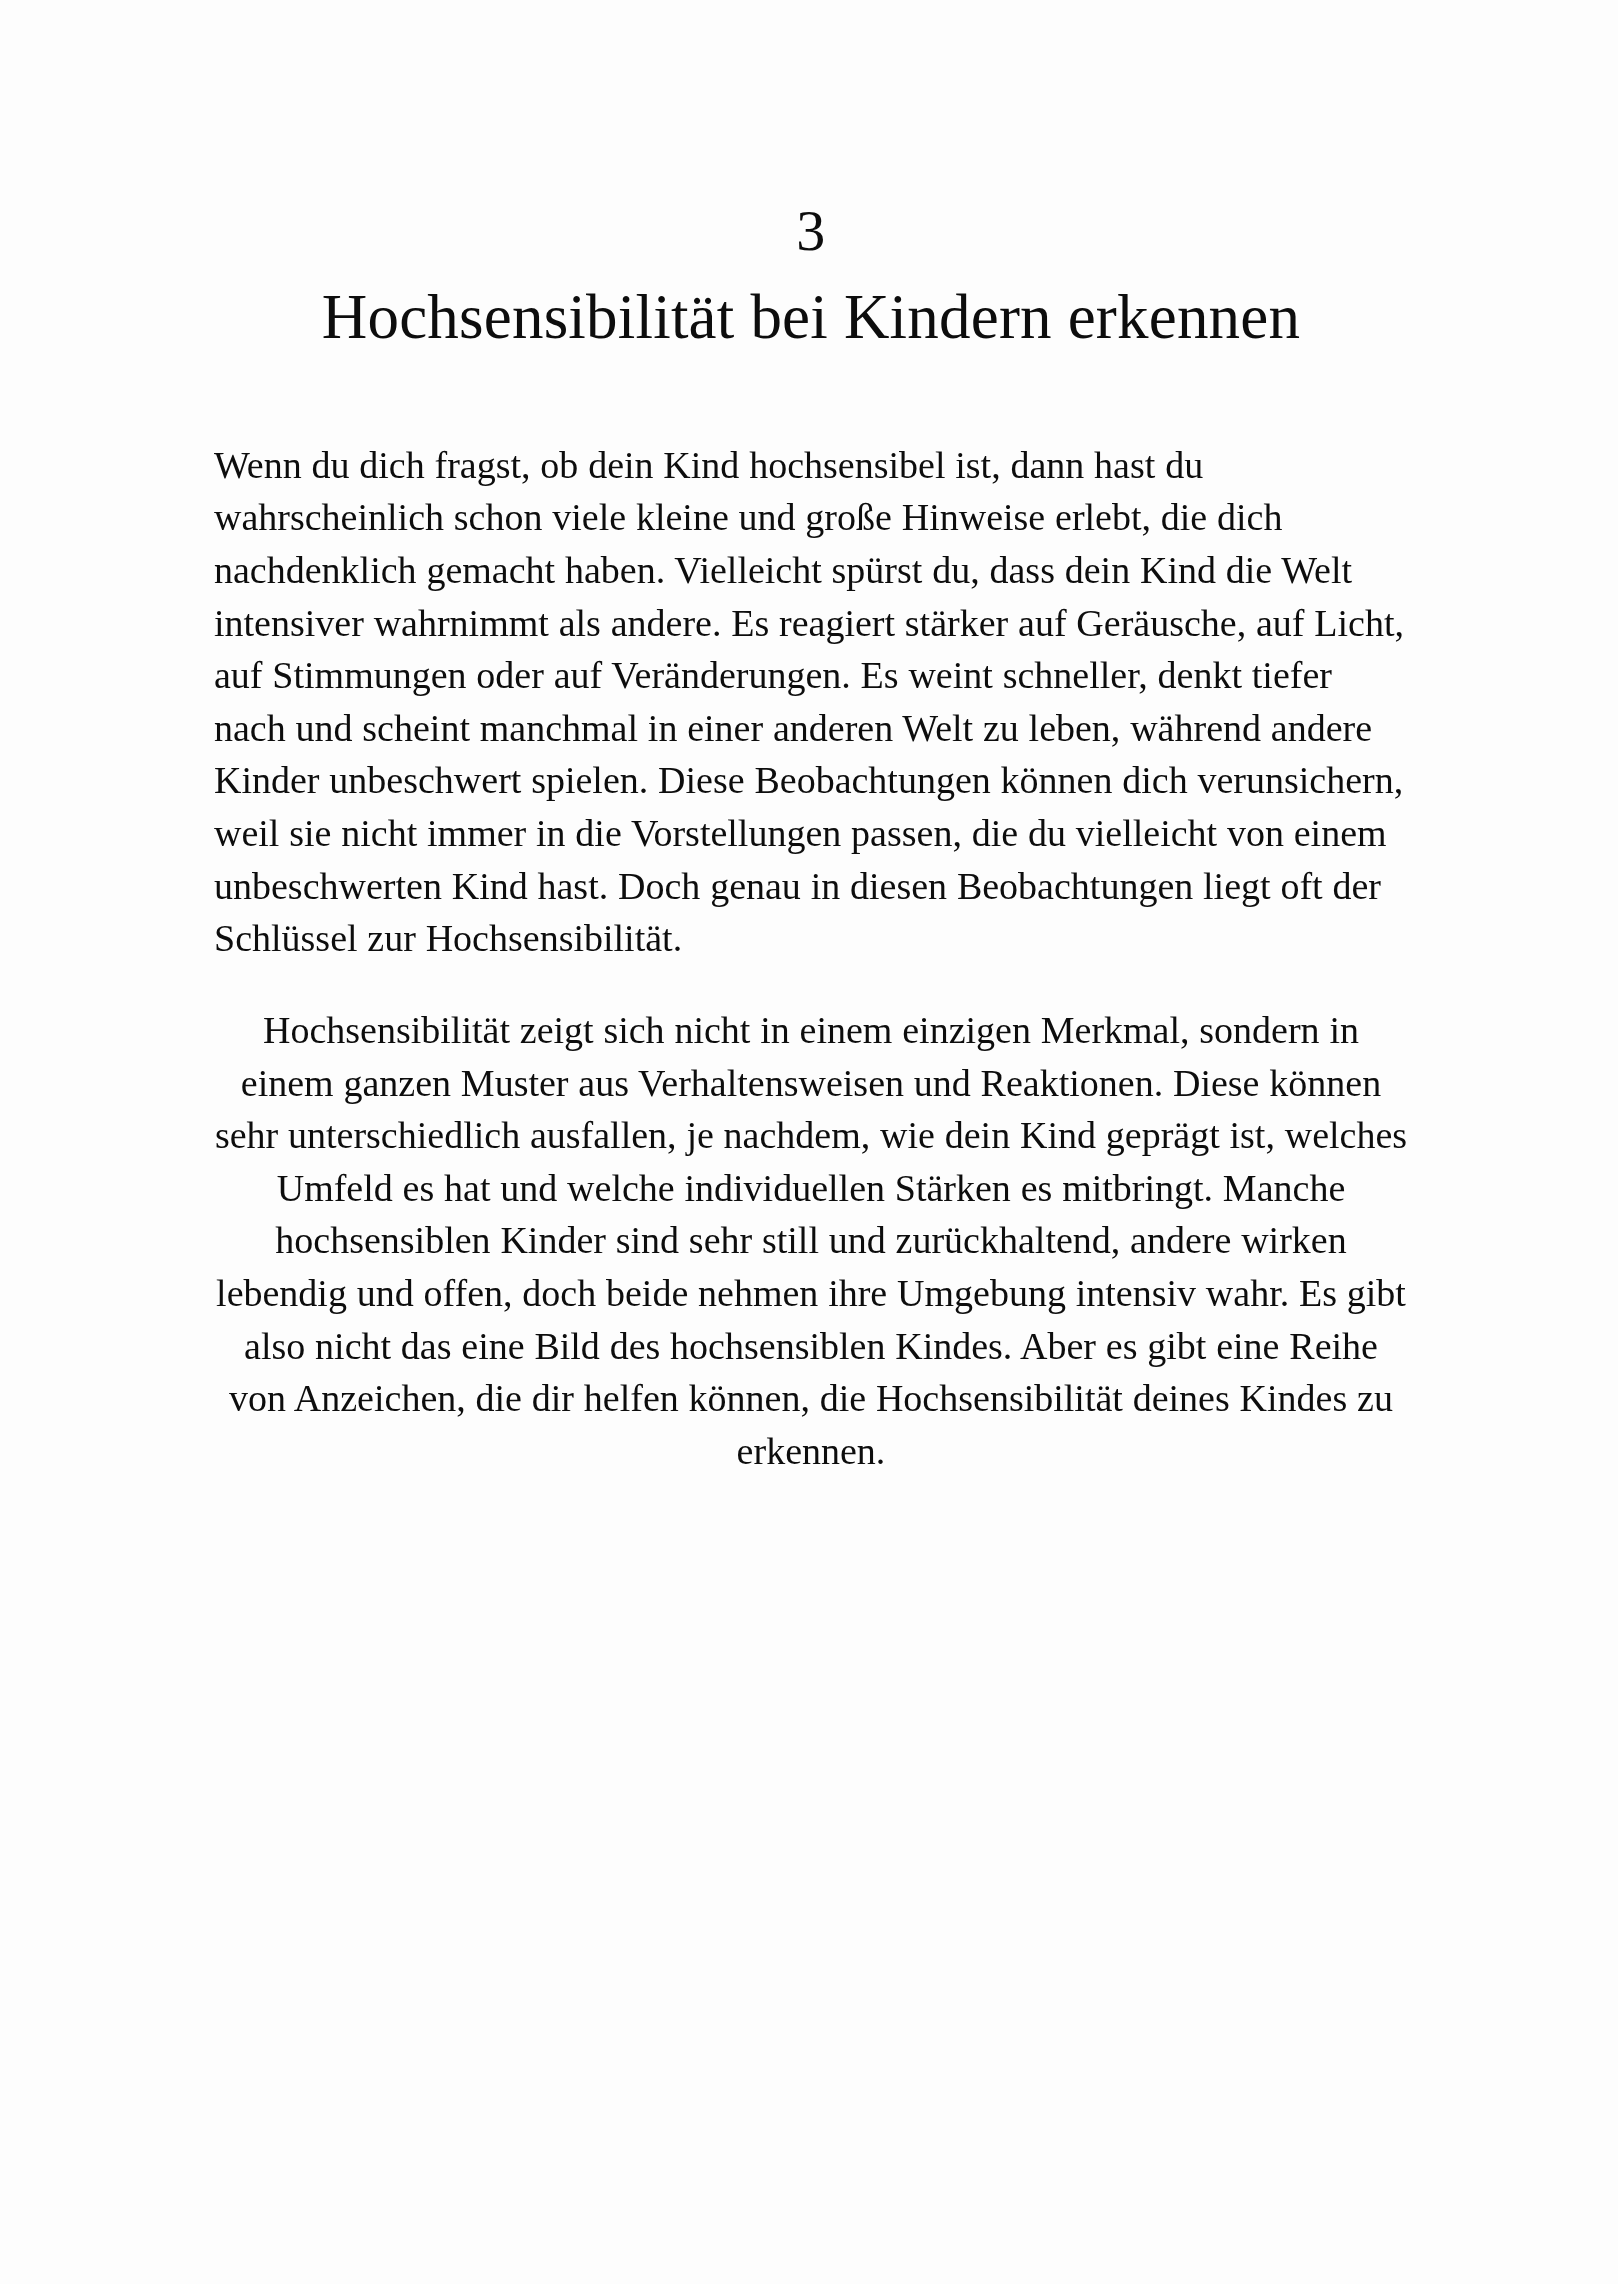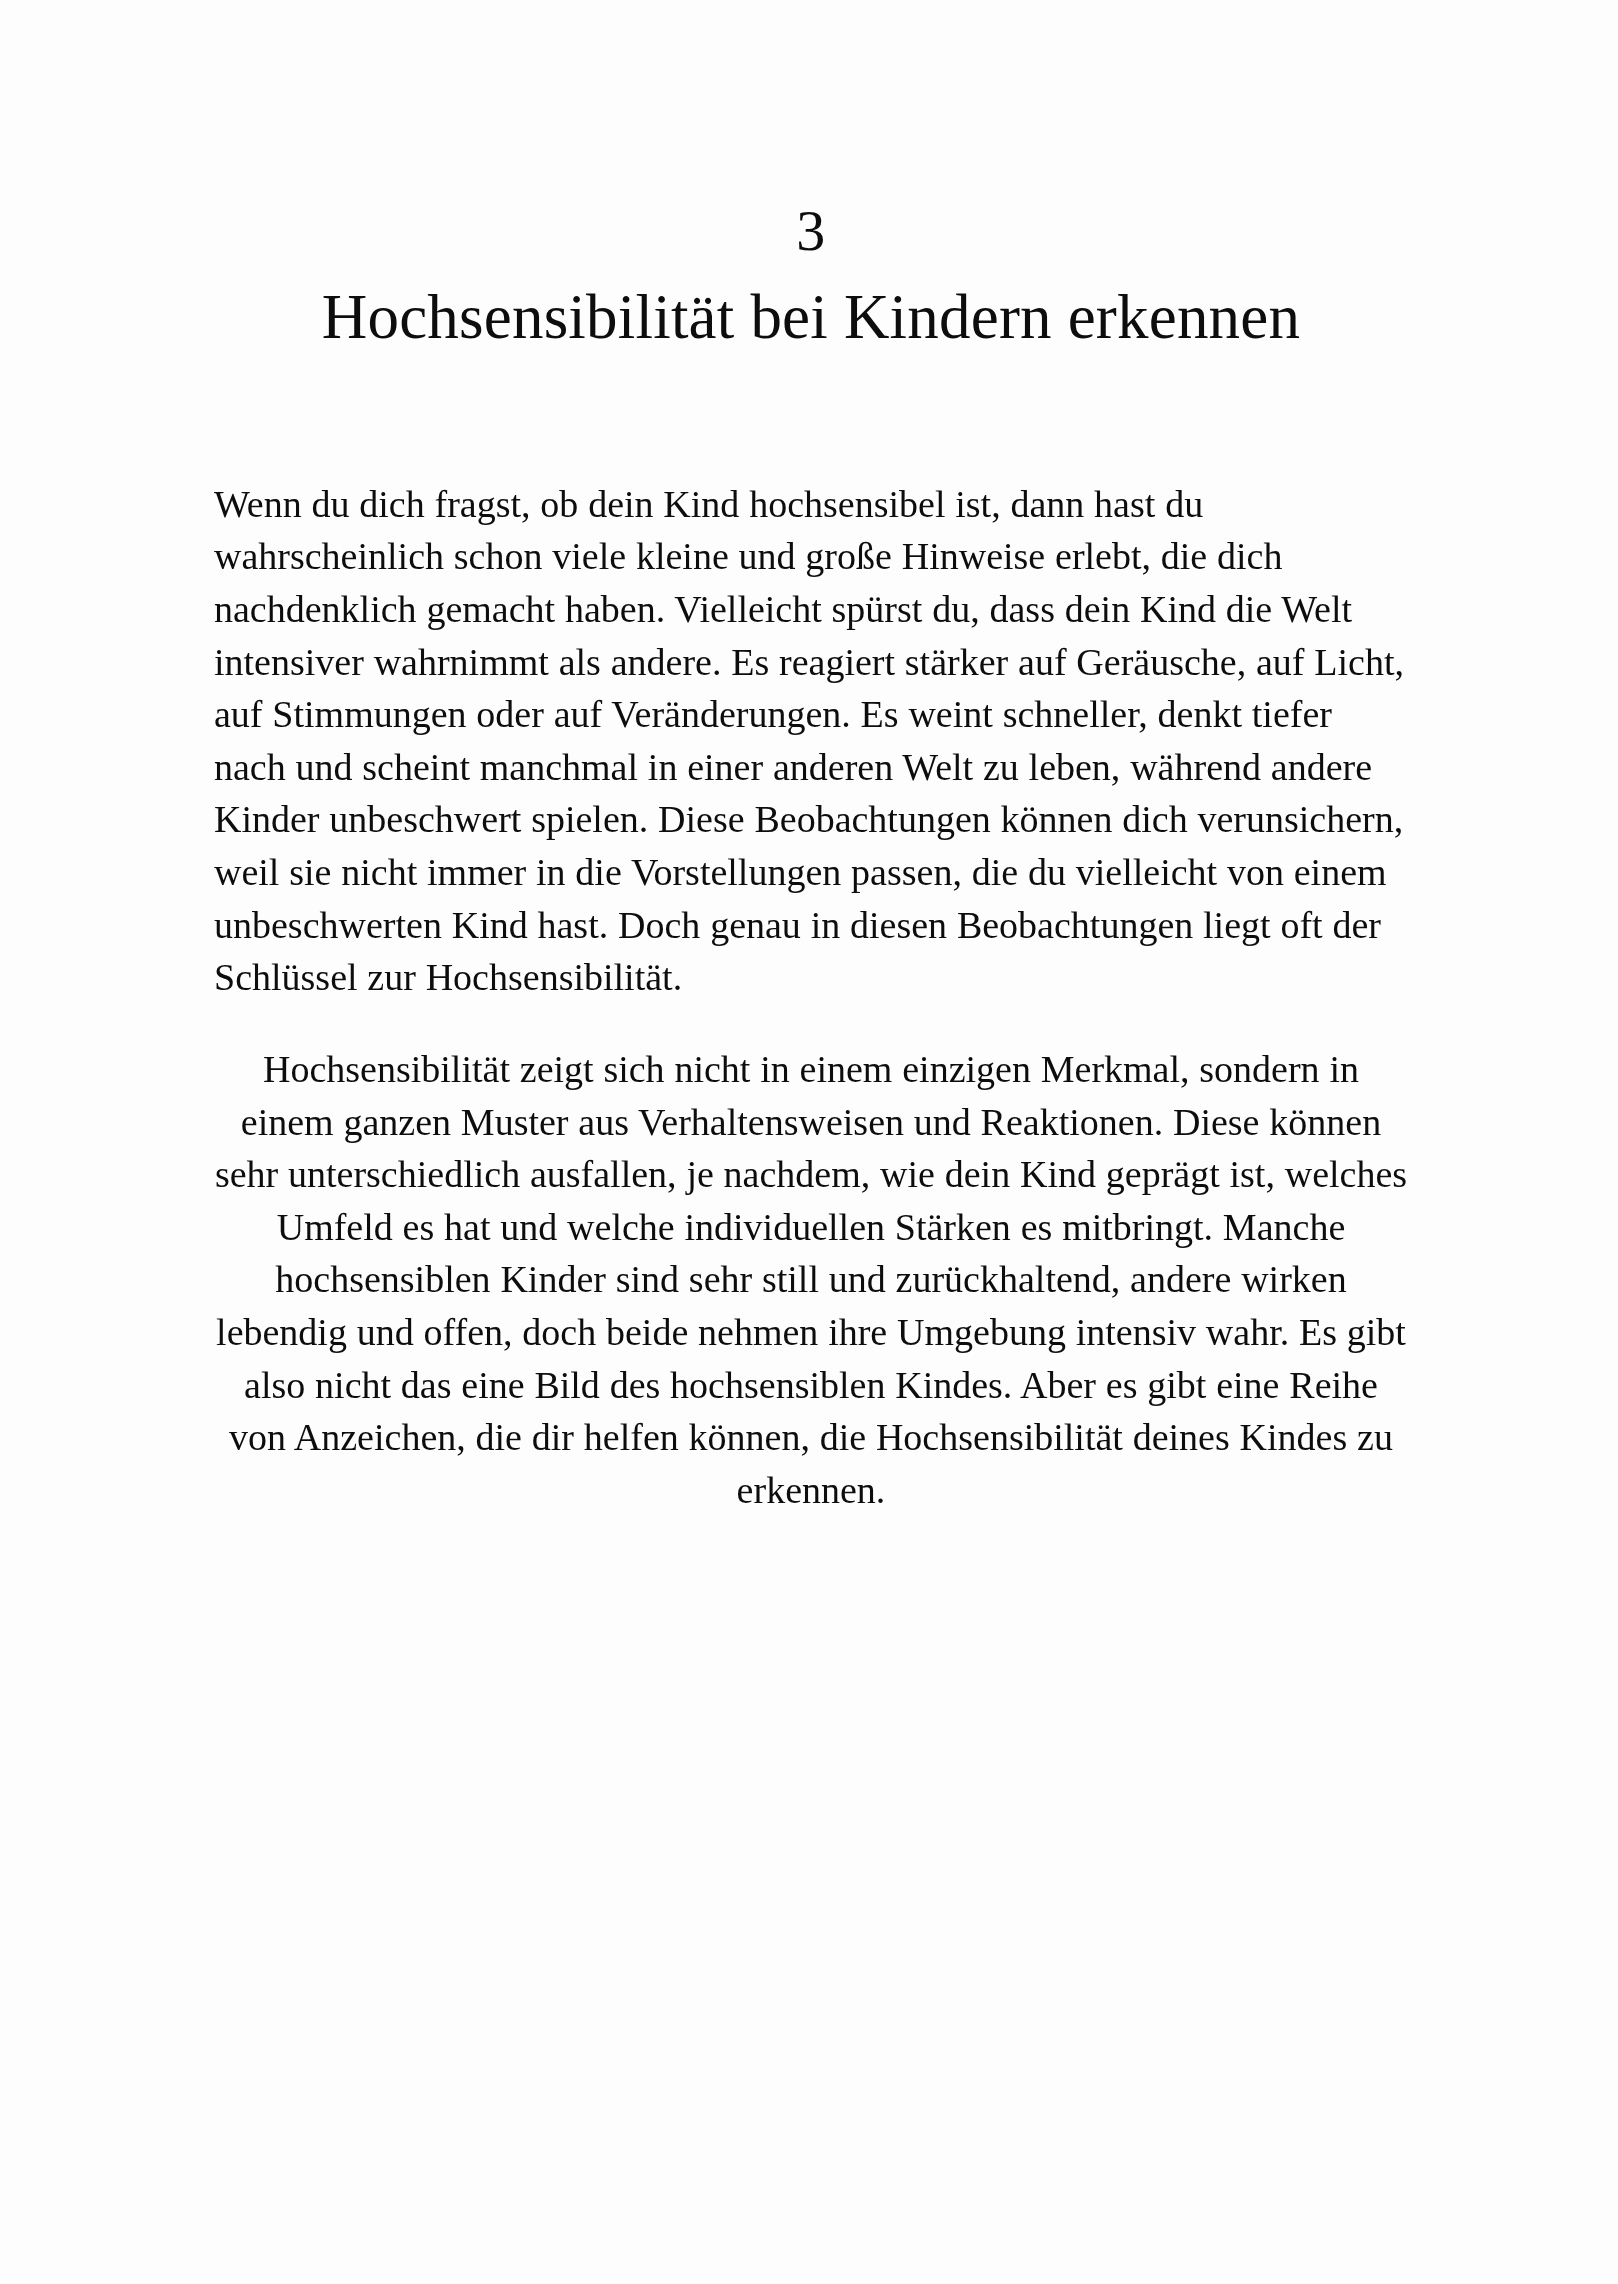--- a/index.html
+++ b/index.html
@@ -38,21 +38,21 @@
   .chapter-title {
     text-align: center;
     font-size: 63px;
     line-height: 1.28;
     font-weight: 400;
     margin: 17px;
     padding: 0 40px;
     letter-spacing: 0.2px;
   }
   .body-block {
-    margin-top: 120px;
+    margin-top: 81px;
   }
   .para {
     font-size: 38px;
     line-height: 1.385;
     margin: 0 0 39px 0;
     text-align: left;
     word-spacing: 0.3px;
   }
   .para:last-child {
     margin-bottom: 0;

